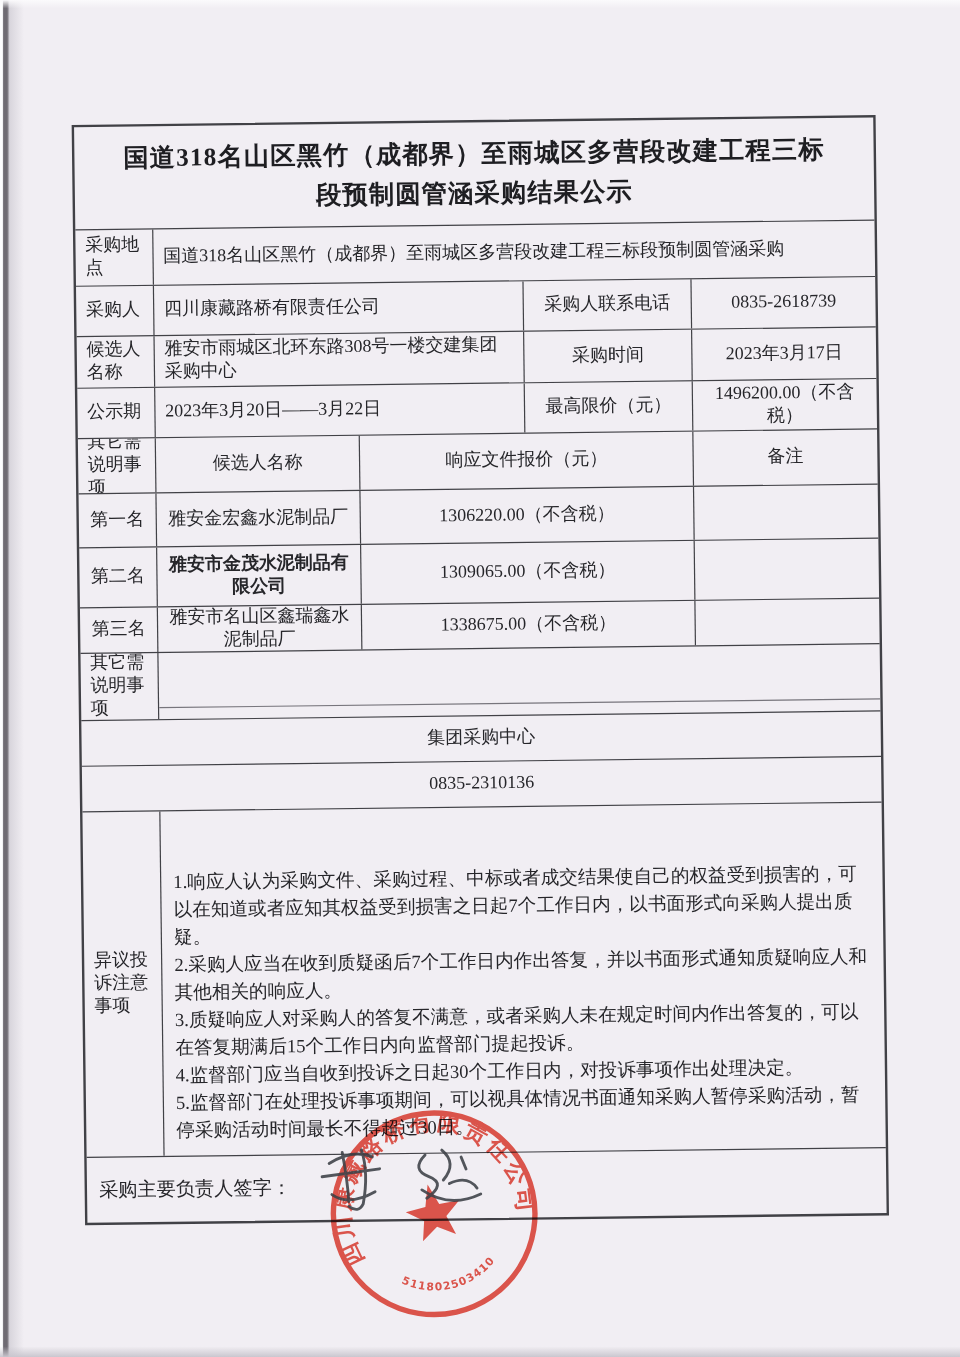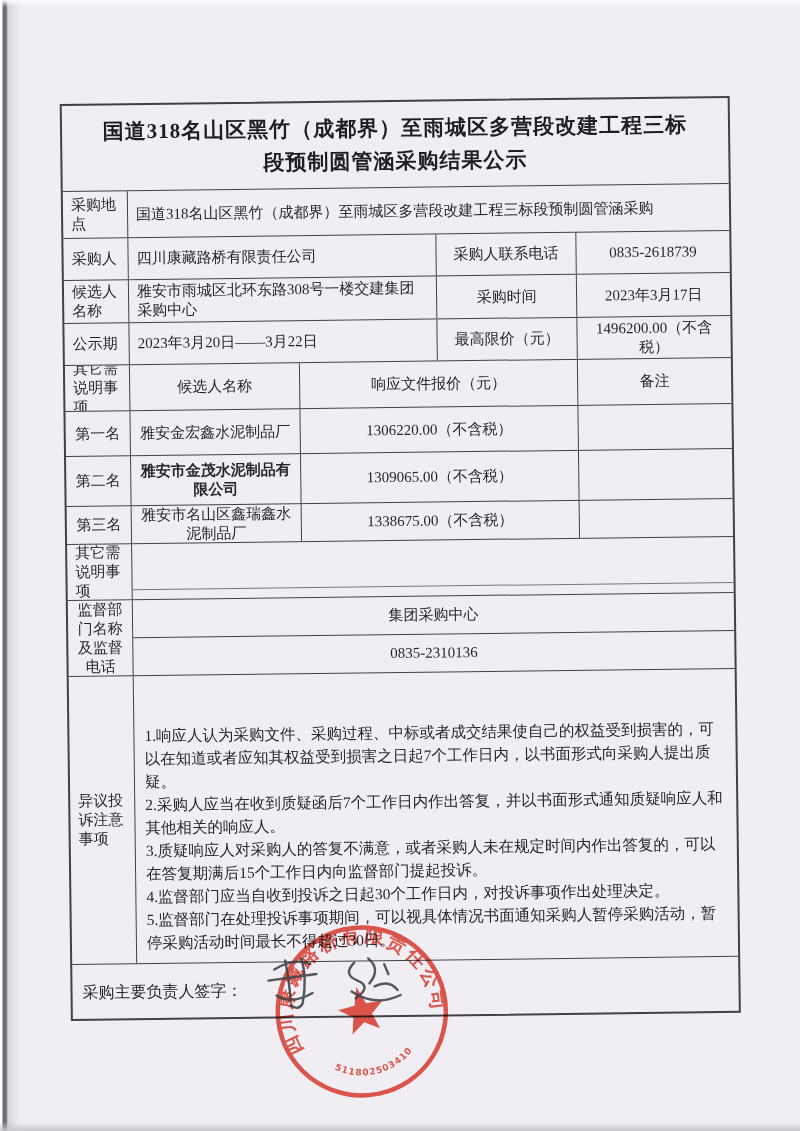--- a/index.html
+++ b/index.html
@@ -151,21 +151,20 @@
 
     <div class="row h-other">
       <div class="c w-label left">其它需说明事项</div>
       <div class="c w-val left other-val">
         <span></span>
         <div class="other-inner-line"></div>
       </div>
     </div>
 
     <div class="row h-sup">
-      <div class="c w-label center">监督部门名称及监督电话</div>
       <div class="sup-right">
         <div class="sup-sub">集团采购中心</div>
         <div class="sup-sub">0835-2310136</div>
       </div>
     </div>
 
     <div class="row h-obj">
       <div class="c w-label left">异议投诉注意事项</div>
       <div class="c w-val obj-cell">
         <div class="obj-text">

